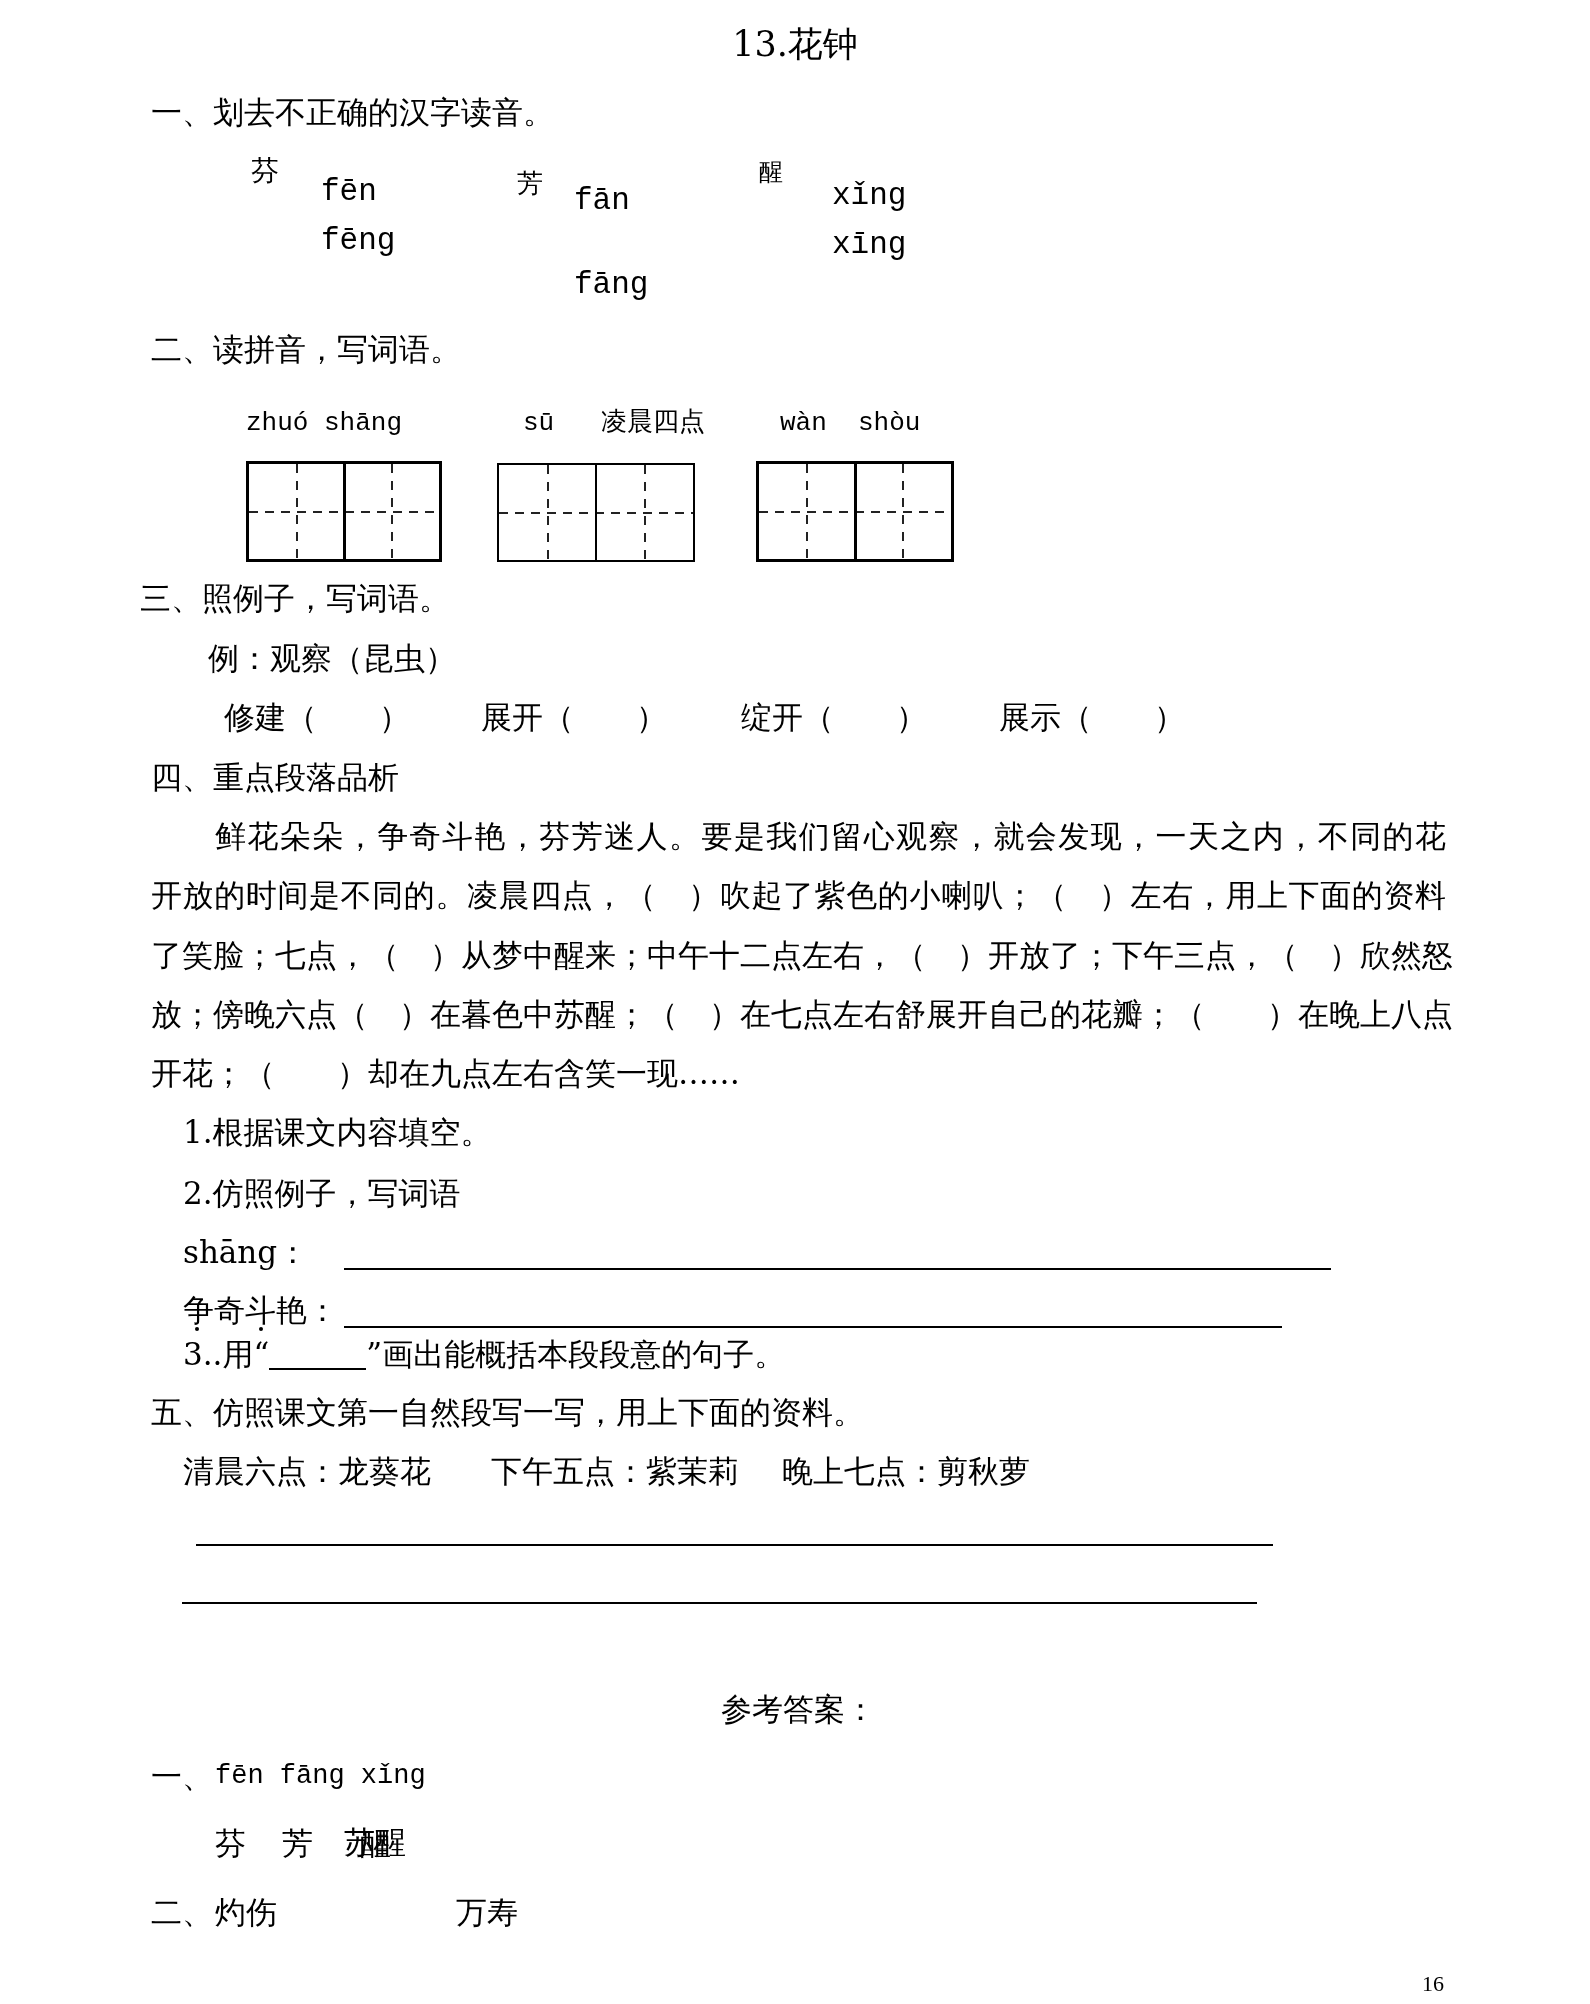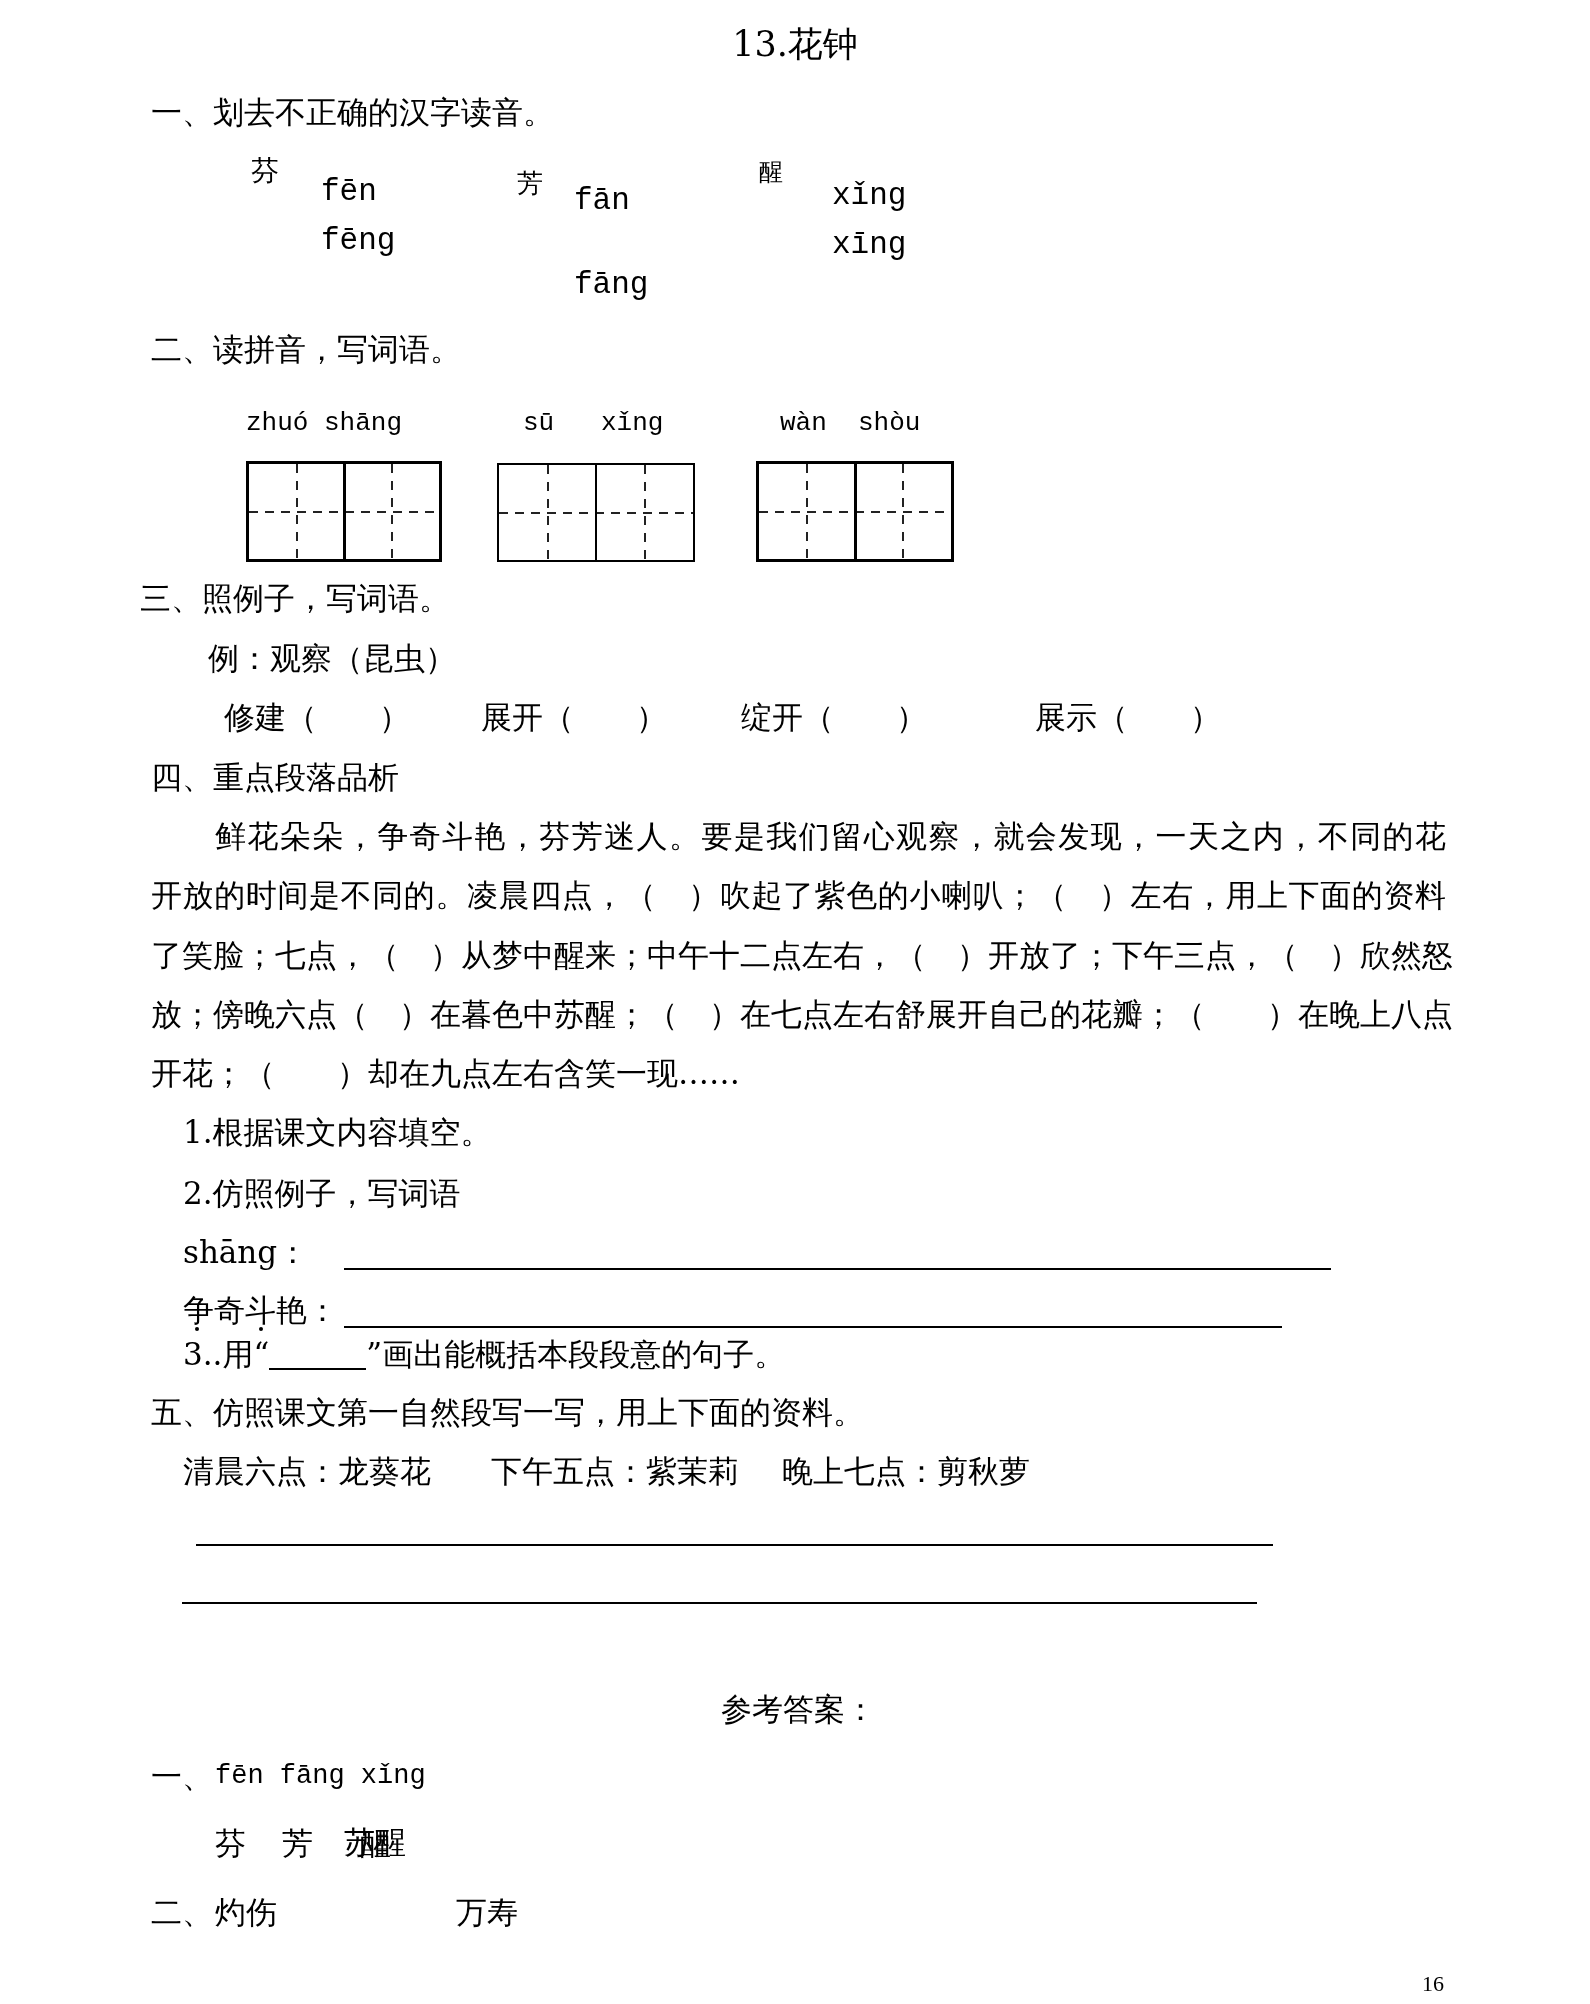--- a/index.html
+++ b/index.html
@@ -76,21 +76,21 @@
 </div>
 <div>
   <div class="a s1-char-sm" style="left:759px;top:160px;">醒</div>
   <div class="a py s1-py" style="left:832px;top:180px;">xǐng</div>
   <div class="a py s1-py" style="left:832px;top:229px;">xīng</div>
 </div>
 
 <div class="a cn" style="left:151px;top:334px;">二、读拼音，写词语。</div>
 
 <div class="a py s2-py" style="left:246px;">zhuó shāng</div>
-<div class="a py s2-py" style="left:523px;">sū   xǐng</div>
+<div class="a py s2-py" style="left:523px;">sū   凌晨四点</div>
 <div class="a py s2-py" style="left:780px;">wàn  shòu</div>
 
 <div class="grid" style="left:246px;top:461px;width:196px;height:101px;">
   <div class="hdash"></div>
   <div class="vdash v1"></div>
   <div class="vdash v2"></div>
   <div class="divider"></div>
 </div>
 <div class="grid thin" style="left:497px;top:463px;width:198px;height:99px;">
   <div class="hdash"></div>
@@ -103,21 +103,21 @@
   <div class="vdash v1"></div>
   <div class="vdash v2"></div>
   <div class="divider"></div>
 </div>
 
 <div class="a cn" style="left:140px;top:583px;">三、照例子，写词语。</div>
 <div class="a cn" style="left:208px;top:643px;">例：观察（昆虫）</div>
 <div class="a cn" style="left:224px;top:702px;">修建（　　）</div>
 <div class="a cn" style="left:481px;top:702px;">展开（　　）</div>
 <div class="a cn" style="left:741px;top:702px;">绽开（　　）</div>
-<div class="a cn" style="left:1035px;top:702px;">展示（　　）</div>
+<div class="a cn" style="left:999px;top:702px;">展示（　　）</div>
 
 <div class="a cn" style="left:151px;top:762px;">四、重点段落品析</div>
 
 <div>
   <div class="pline" style="left:215px;top:821px;width:1231px;">鲜花朵朵，争奇斗艳，芬芳迷人。要是我们留心观察，就会发现，一天之内，不同的花</div>
   <div class="pline" style="left:151px;top:880px;width:1295px;">开放的时间是不同的。凌晨四点，（　）吹起了紫色的小喇叭；（　）左右，用上下面的资料</div>
   <div class="pline" style="left:151px;top:940px;width:1295px;">了笑脸；七点，（　）从梦中醒来；中午十二点左右，（　）开放了；下午三点，（　）欣然怒</div>
   <div class="pline" style="left:151px;top:999px;width:1295px;">放；傍晚六点（　）在暮色中苏醒；（　）在七点左右舒展开自己的花瓣；（　　）在晚上八点</div>
   <div class="pline last" style="left:151px;top:1058px;">开花；（　　）却在九点左右含笑一现……</div>
 </div>

